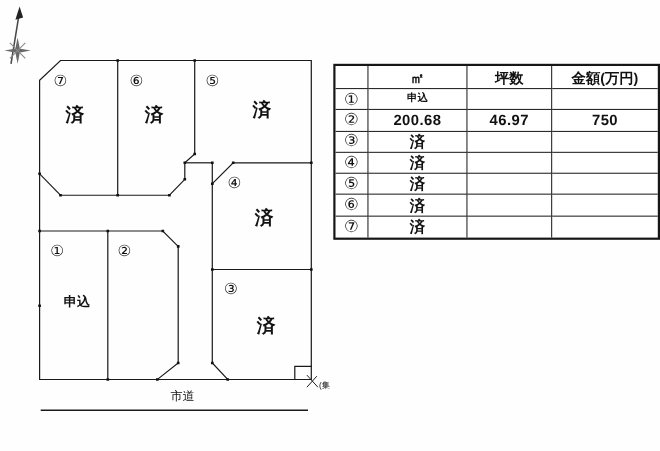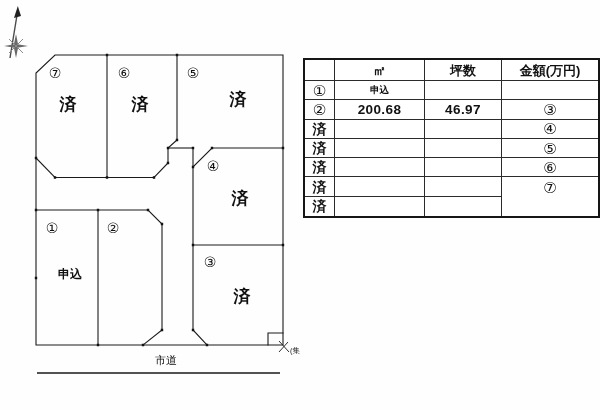--- a/index.html
+++ b/index.html
@@ -122,20 +122,21 @@
     <div class="td th">金額(万円)</div>
 
     <div class="td no">①</div>
     <div class="td small">申込</div>
     <div class="td"></div>
     <div class="td"></div>
 
     <div class="td no">②</div>
     <div class="td num">200.68</div>
     <div class="td num">46.97</div>
+    <div class="td num">750</div>
 
     <div class="td no">③</div>
     <div class="td status">済</div>
     <div class="td"></div>
     <div class="td"></div>
 
     <div class="td no">④</div>
     <div class="td status">済</div>
     <div class="td"></div>
     <div class="td"></div>

